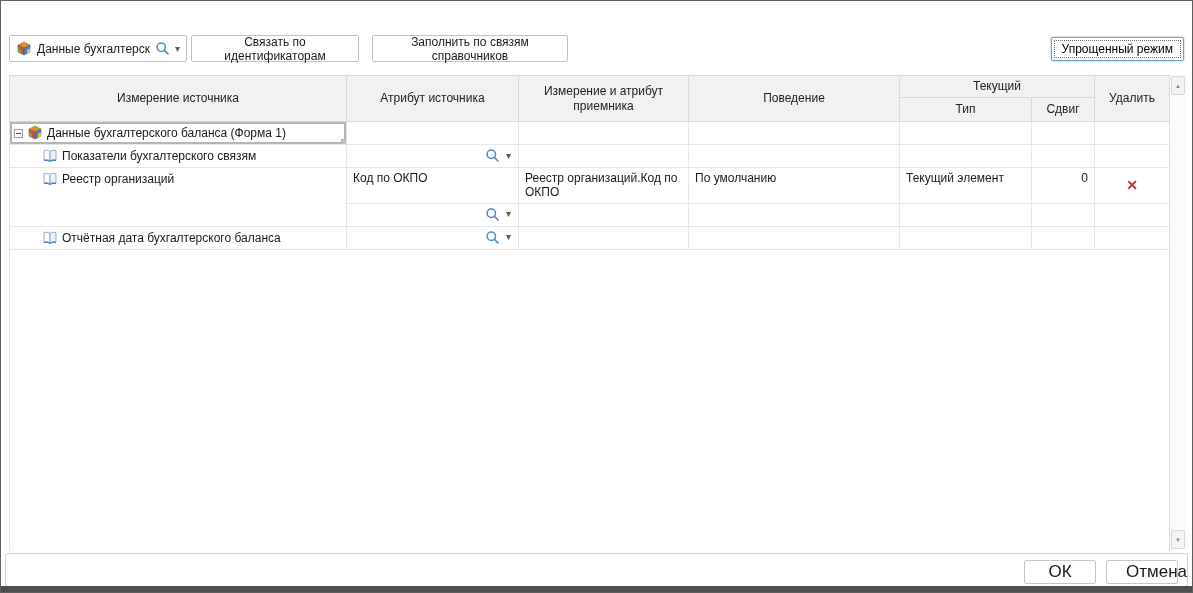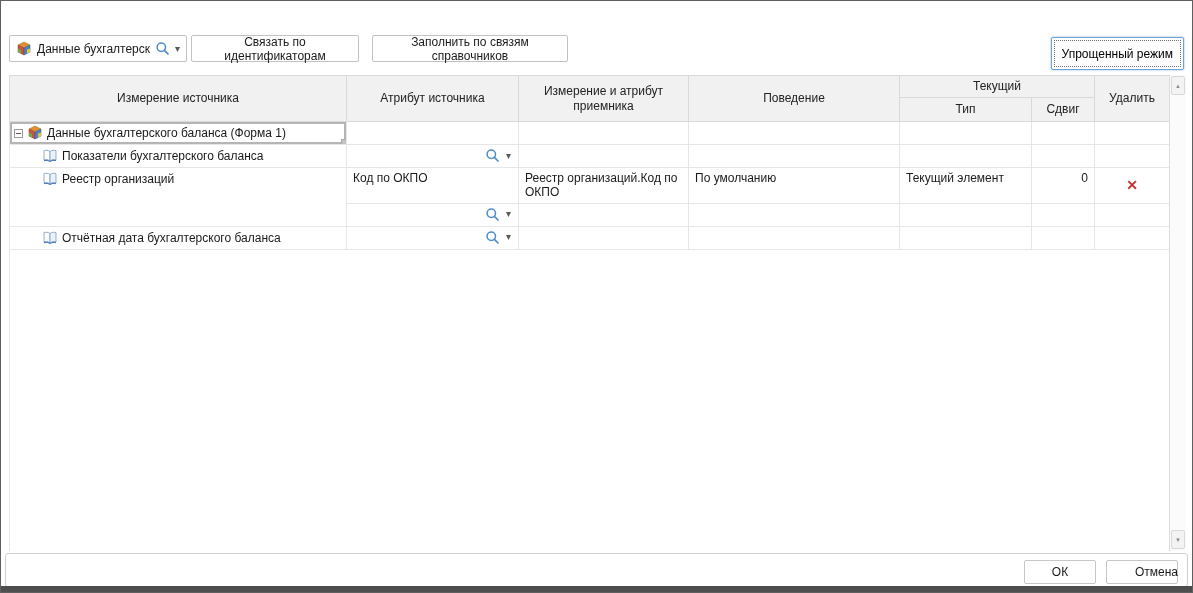--- a/index.html
+++ b/index.html
@@ -30,21 +30,21 @@
   .caret { font-size:10px; color:#5a5a5a; line-height:10px; }
   .tb-btn {
     position:absolute; top:1px; height:27px;
     border:1px solid #c2c2c2; border-radius:2px; background:#fff;
     font-family:Liberation Sans, sans-serif; font-size:12px; color:#1a1a1a;
     display:flex; align-items:center; justify-content:center; padding:0 8px;
   }
   .btn-link-ids { left:190px; width:168px; }
   .btn-fill-links { left:371px; width:196px; }
   .btn-simple {
-    position:absolute; right:8px; top:3px; height:33px; padding:0 10px;
+    position:absolute; right:8px; top:3px; height:24px; padding:0 10px;
     border:1px solid #6da4d8; border-radius:2px; background:#fff;
     box-shadow:0 0 2px rgba(110,164,216,.9);
     outline:1px dotted #707070; outline-offset:-4px;
     font-size:12px; display:flex; align-items:center;
   }
 
   
   .grid-region { position:absolute; left:8px; top:74px; width:1160px; height:476px; }
   table.grid { border-collapse:collapse; table-layout:fixed; width:1160px; font-size:12px; }
   .grid th {
@@ -83,21 +83,21 @@
     font-size:6px; color:#8a8a8a;
   }
   .vbtn.up { top:1px; } .vbtn.down { bottom:2px; }
   .empty-left-line { position:absolute; left:8px; top:243px; height:307px; width:0; border-left:1px solid #e6e6e6; }
 
   
   .footer { position:absolute; left:4px; right:4px; top:552px; height:34px; border:1px solid #cfcfcf; border-radius:3px; background:#fff; }
   .f-btn {
     position:absolute; top:6px; height:24px; width:72px;
     border:1px solid #c6c6c6; border-radius:2px; background:#fff;
-    font-family:"Liberation Sans",sans-serif; font-size:12px; color:#1a1a1a;
+    font-family:"Liberation Sans",sans-serif; font-size:17px; color:#1a1a1a;
     display:flex; align-items:center; justify-content:center;
   }
   .btn-ok { right:91px; } .btn-cancel { right:9px;padding-left:35px; }
   .bottom-edge { position:absolute; left:0; right:0; bottom:0; height:6px; background:#4e4e4e; }
 </style>
 </head>
 <body>
 
 <div class="window">
 
@@ -177,21 +177,21 @@
 
         <tr class="r2">
           <td class="tree-cell">
             <div class="tree-line">
               <span class="indent2"></span>
               <svg class="row-icon" viewBox="0 0 16 16">
                 <path d="M8 3.5 C6.5 2.2 3.8 2 2 2.6 L2 12 C3.8 11.4 6.5 11.6 8 12.9 Z" fill="#fdfdfd" stroke="#7a99c0" stroke-width="0.8"></path>
                 <path d="M8 3.5 C9.5 2.2 12.2 2 14 2.6 L14 12 C12.2 11.4 9.5 11.6 8 12.9 Z" fill="#eaf1fa" stroke="#7a99c0" stroke-width="0.8"></path>
                 <path d="M2 12 C3.8 11.4 6.5 11.6 8 12.9 C9.5 11.6 12.2 11.4 14 12 L14 13.2 C12.2 12.6 9.5 12.8 8 14.1 C6.5 12.8 3.8 12.6 2 13.2 Z" fill="#4f7fbf"></path>
               </svg>
-              <span>Показатели бухгалтерского баланса</span>
+              <span>Показатели бухгалтерского связям</span>
             </div>
           </td>
           <td class="lookup-cell">
             <div class="lookup-wrap">
               <svg width="15" height="15" viewBox="0 0 15 15">
                 <circle cx="6.3" cy="6.3" r="4.2" fill="none" stroke="#4d8bc9" stroke-width="1.5"></circle>
                 <line x1="9.4" y1="9.4" x2="13" y2="13" stroke="#4d8bc9" stroke-width="1.7" stroke-linecap="round"></line>
               </svg>
               <span class="caret">▾</span>
             </div>

